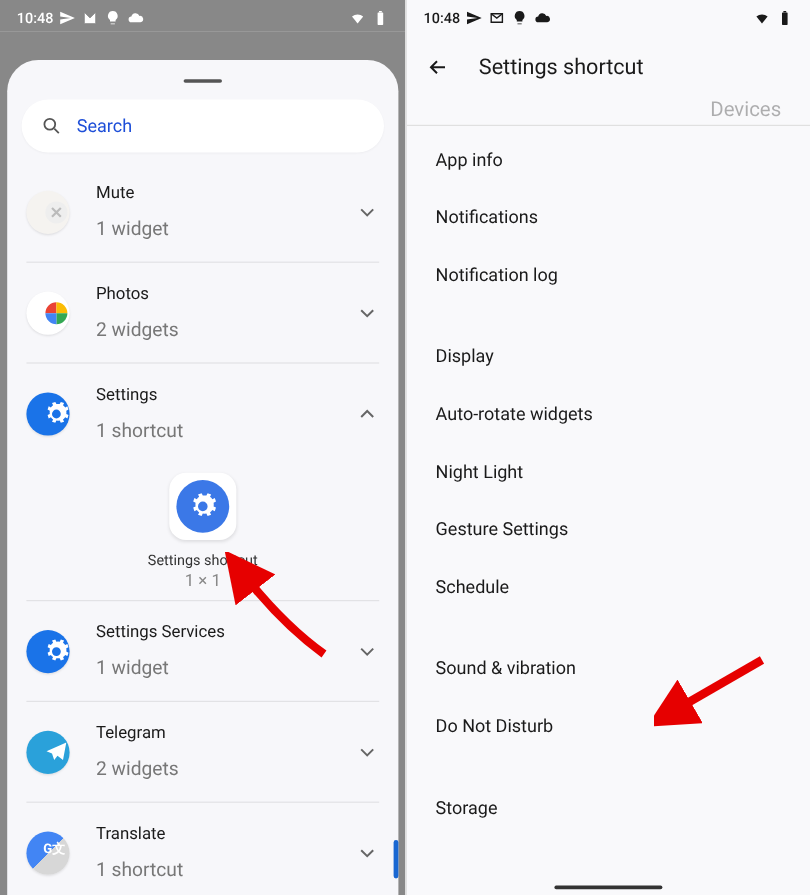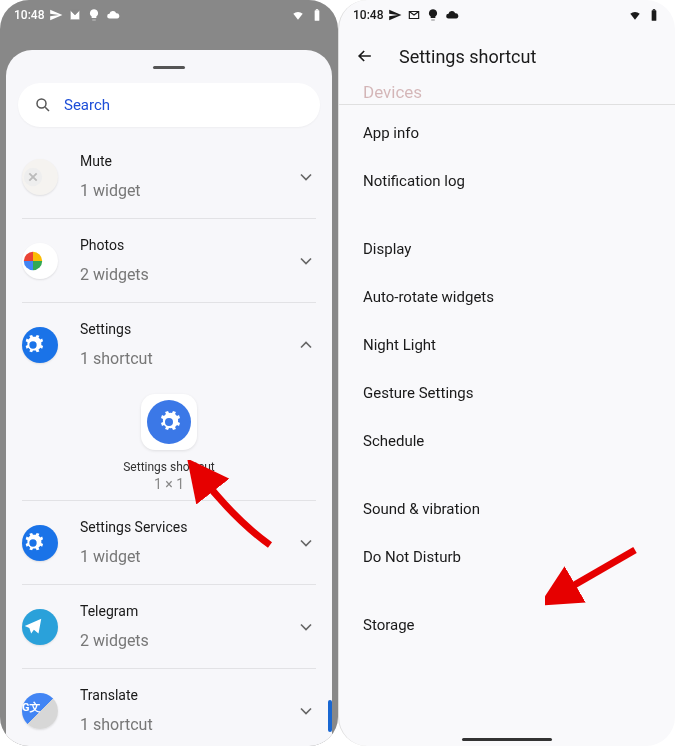--- a/index.html
+++ b/index.html
@@ -1,36 +1,36 @@
 <!DOCTYPE html>
 <html><head>
 <meta charset="utf-8">
 <style>
   * { box-sizing: border-box; margin: 0; padding: 0; font-family: Roboto, Arial, sans-serif; }
   body { width: 675px; height: 746px; display: flex; background: #fff; overflow: hidden; position: relative; }
-  .panel { height: 746px; position: relative; overflow: hidden; border-radius: 29px; }
+  .panel { height: 746px; position: relative; overflow: hidden; }
   .left { width: 338px; background: #f0f0f0; }
   .right { width: 337px; background: #f9f9fb; border-left: 1px solid #ddd; }
   
   
   .status-bar { height: 26px; display: flex; align-items: center; justify-content: space-between; padding: 3px 14px 0; font-size: 12px; font-weight: 500; color: #1a1a1a; }
   .left .status-bar { background: #888; color: #fff; }
   .status-icons { display: flex; gap: 5px; align-items: center; }
   .status-icons svg, .status-right svg { width: 14px; height: 14px; }
   
   
   .sheet-overlay { position: absolute; top: 26px; bottom: 0; left: 0; right: 0; background: #888; }
   .sheet { position: absolute; top: 50px; left: 6px; right: 6px; bottom: 0; background: #f7f7fa; border-radius: 26px 26px 0 0; padding: 10px 0 0; }
   .handle { width: 32px; height: 3px; background: #555; border-radius: 2px; margin: 6px auto 14px; }
   .search-bar { margin: 0 12px 14px; height: 44px; background: #fff; border-radius: 26px; display: flex; align-items: center; padding: 0 16px; gap: 12px; color: #1d4ed8; font-size: 15px; box-shadow: 0 1px 2px rgba(0,0,0,0.04); }
   .search-bar svg { width: 18px; height: 18px; }
   
   .widget-list { height: calc(100% - 90px); overflow: hidden; }
   .widget-row { display: flex; align-items: center; padding: 12px 16px; gap: 22px; }
-  .app-icon { width: 36px; height: 36px; border-radius: 18px; background: #fff; display: flex; align-items: center; justify-content: flex-start; flex-shrink: 0; box-shadow: 0 1px 2px rgba(0,0,0,0.1); }
+  .app-icon { width: 36px; height: 36px; border-radius: 18px; background: #fff; display: flex; align-items: center; justify-content: flex-end; flex-shrink: 0; box-shadow: 0 1px 2px rgba(0,0,0,0.1); }
   .app-icon svg, .app-icon .ic { width: 22px; height: 22px; }
   .row-text { flex: 1; }
   .row-title { font-size: 14px; color: #1a1a1a; }
   .row-sub { font-size: 16px; color: #777; margin-top: 12px; }
   .chev { width: 20px; height: 20px; color: #666; }
   
   .shortcut-card { display: flex; flex-direction: column; align-items: center; margin: 14px 0 8px; }
   .shortcut-icon { width: 56px; height: 56px; border-radius: 14px; background: #fff; display: flex; align-items: center; justify-content: center; box-shadow: 0 1px 3px rgba(0,0,0,0.1); }
   .shortcut-icon .gear-circle { width: 44px; height: 44px; border-radius: 22px; background: #3b78e7; display: flex; align-items: center; justify-content: center; }
   .shortcut-icon svg { width: 24px; height: 24px; fill: #fff; }
@@ -40,21 +40,21 @@
   .separator { height: 1px; background: #e2e2e5; margin: 6px 16px; }
   
   
   .scroll-ind { position: absolute; right: 0; top: 650px; width: 4px; height: 32px; background: #1967d2; border-radius: 2px; }
   
   
   .r-header { height: 60px; display: flex; align-items: center; padding: 0 16px; gap: 24px; }
   .r-header svg { width: 20px; height: 20px; }
   .r-title { font-size: 18px; color: #1a1a1a; }
   .r-divider { height: 1px; background: #e0e0e0; }
-  .r-partial { font-size: 17px; color: #7f1d1d; padding: 0 24px; margin-top: -4px; }
+  .r-partial { font-size: 17px; color: #000000; padding: 0 24px; margin-top: -4px; text-align: right; }
   .r-list { padding: 4px 0; }
   .r-item { padding: 15px 24px; font-size: 15px; color: #1a1a1a; }
   .r-gap { height: 20px; }
   
   
   .arrow { position: absolute; z-index: 10; pointer-events: none; }
   
   .nav-pill { position: absolute; bottom: 5px; left: 50%; transform: translateX(-50%); width: 90px; height: 3px; background: #333; border-radius: 3px; }
 </style>
 </head>
@@ -253,20 +253,21 @@
     <svg viewBox="0 0 24 24" fill="none" stroke="#1a1a1a" stroke-width="2">
         <path d="M19 12H5M11 18l-6-6 6-6"></path>
       </svg>
     <div class="r-title">Settings shortcut</div>
   </div>
   <div class="r-partial" style="opacity:0.3">Devices</div>
   <div class="r-divider" style="margin-top:2px"></div>
 
   <div class="r-list" id="r-list">
       <div class="r-item">App info</div>
+      <div class="r-item">Notifications</div>
       <div class="r-item">Notification log</div>
       <div class="r-gap"></div>
       <div class="r-item">Display</div>
       <div class="r-item">Auto-rotate widgets</div>
       <div class="r-item">Night Light</div>
       <div class="r-item">Gesture Settings</div>
       <div class="r-item">Schedule</div>
       <div class="r-gap"></div>
       <div class="r-item">Sound &amp; vibration</div>
       <div class="r-item">Do Not Disturb</div>

